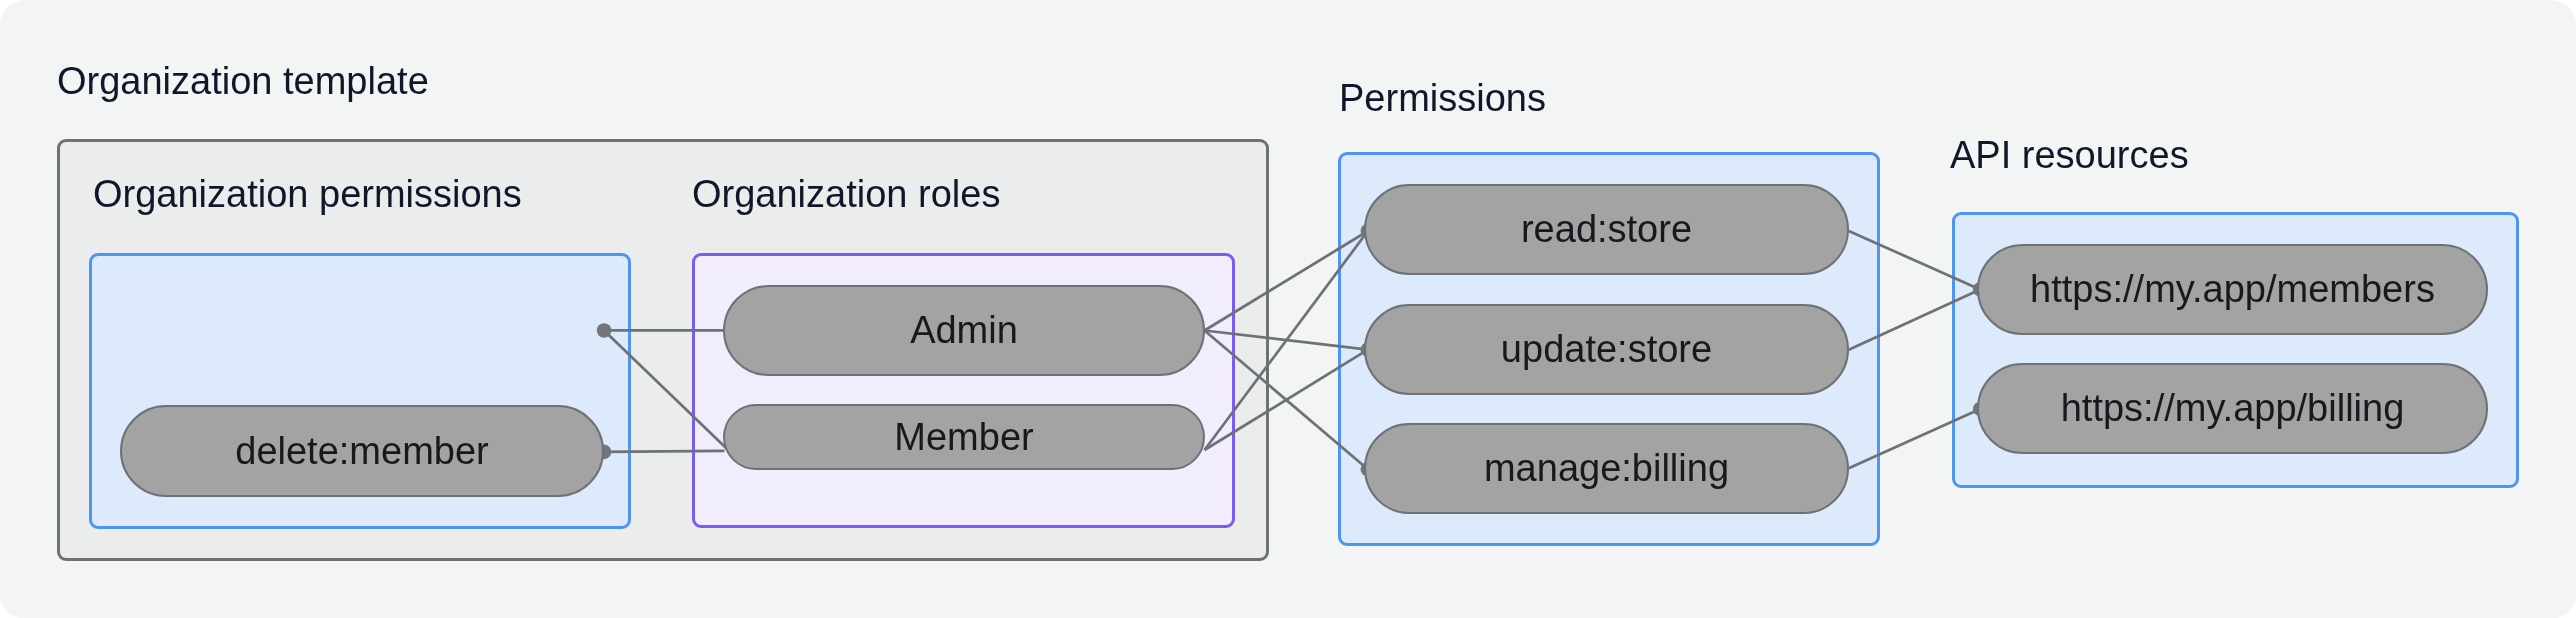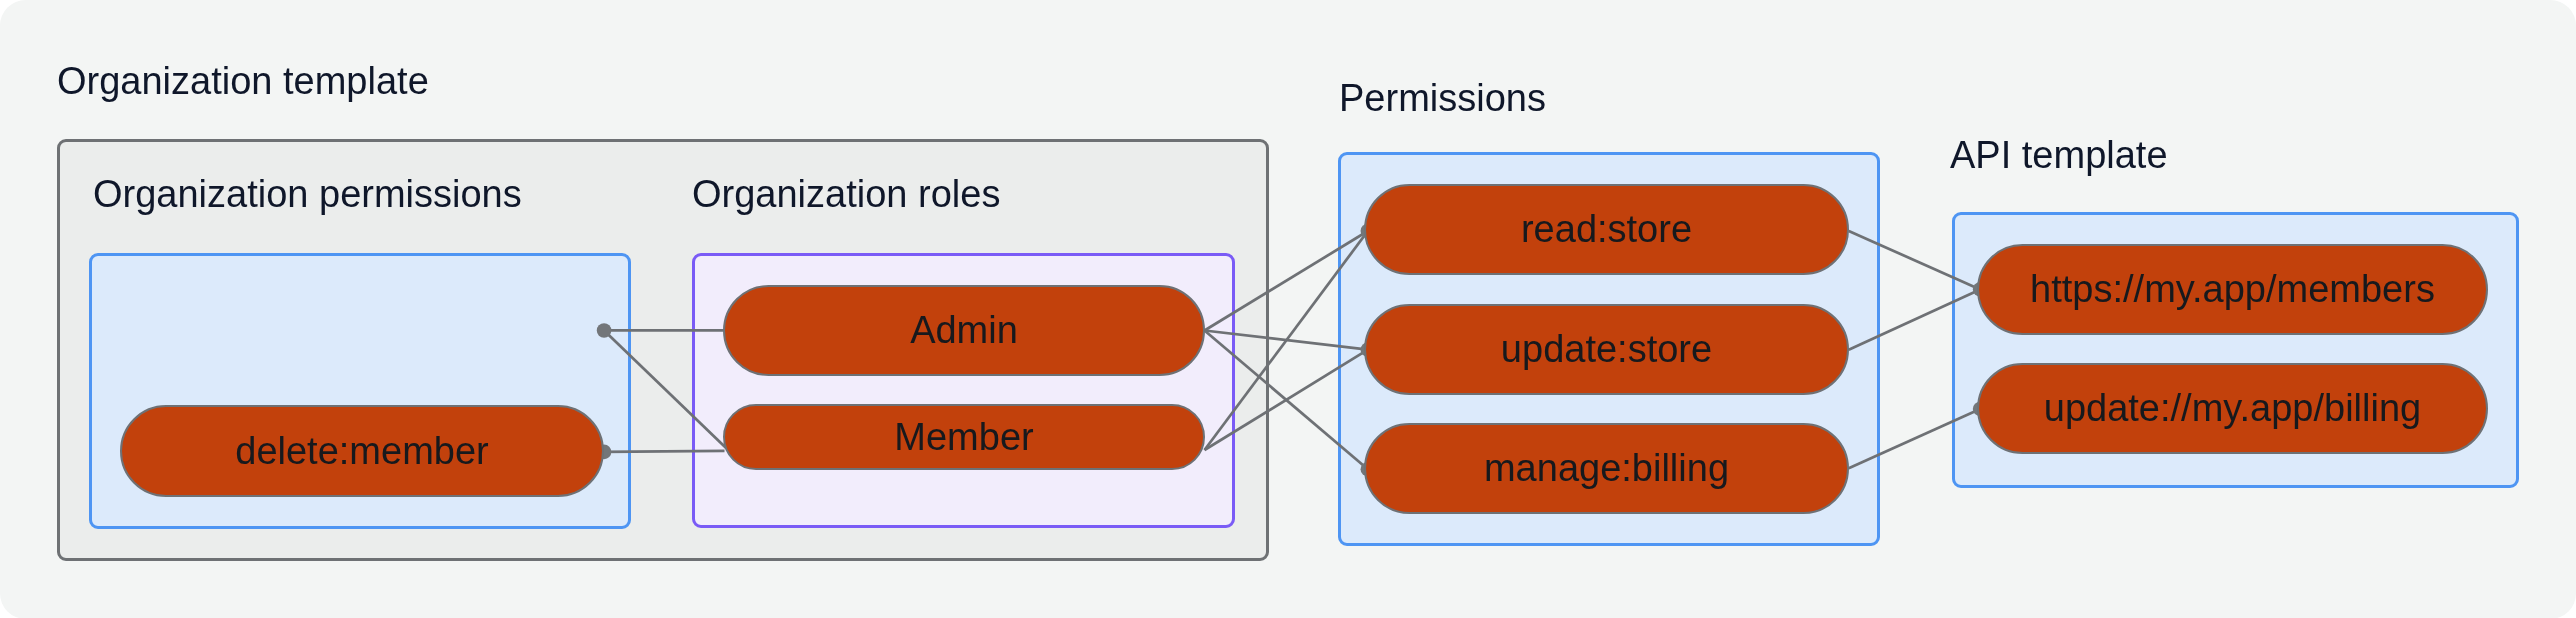--- a/index.html
+++ b/index.html
@@ -24,21 +24,21 @@
   .box {
     position: absolute;
     border-radius: 9px;
     box-sizing: border-box;
   }
   .box-gray   { background: #ebedec; border: 3.2px solid #6e7174; }
   .box-blue   { background: #dceafb; border: 3.7px solid #4e95f3; }
   .box-purple { background: #f2edfc; border: 3.7px solid #7a5bf6; }
   .pill {
     position: absolute;
-    background: #c2410c;
+    background: #a3a3a3;
     border: 2.7px solid #6e7175;
     border-radius: 55px;
     box-sizing: border-box;
     display: flex;
     align-items: center;
     justify-content: center;
     font-size: 38px;
     white-space: nowrap;
     text-align: right;
   }
@@ -80,21 +80,21 @@
   <div class="box box-gray" id="box-template"></div>
   <div class="box box-blue" id="box-orgperm"></div>
   <div class="box box-purple" id="box-roles"></div>
   <div class="box box-blue" id="box-perms"></div>
   <div class="box box-blue" id="box-api"></div>
 
   <div class="label" id="label-template">Organization template</div>
   <div class="label" id="label-orgperm">Organization permissions</div>
   <div class="label" id="label-roles">Organization roles</div>
   <div class="label" id="label-perms">Permissions</div>
-  <div class="label" id="label-api">API template</div>
+  <div class="label" id="label-api">API resources</div>
 
   <svg class="connections" width="2576" height="619" viewBox="0 0 2823 678">
 
     <line x1="662" y1="362" x2="794" y2="362"></line>
     <line x1="662" y1="362" x2="796" y2="491"></line>
     <line x1="662" y1="495" x2="794" y2="494"></line>
 
     <line x1="1320" y1="362" x2="1499" y2="253"></line>
     <line x1="1320" y1="362" x2="1499" y2="383"></line>
     <line x1="1320" y1="362" x2="1499" y2="514"></line>
@@ -114,16 +114,16 @@
     <circle cx="2170" cy="448" r="8"></circle>
   </svg>
 
   <div class="pill" id="pill-admin">Admin</div>
   <div class="pill" id="pill-delete">delete:member</div>
   <div class="pill" id="pill-member">Member</div>
   <div class="pill" id="pill-read">read:store</div>
   <div class="pill" id="pill-update">update:store</div>
   <div class="pill" id="pill-manage">manage:billing</div>
   <div class="pill" id="pill-members">https://my.app/members</div>
-  <div class="pill" id="pill-billing">update://my.app/billing</div>
+  <div class="pill" id="pill-billing">https://my.app/billing</div>
 
 </div>
 
 
 </body></html>

